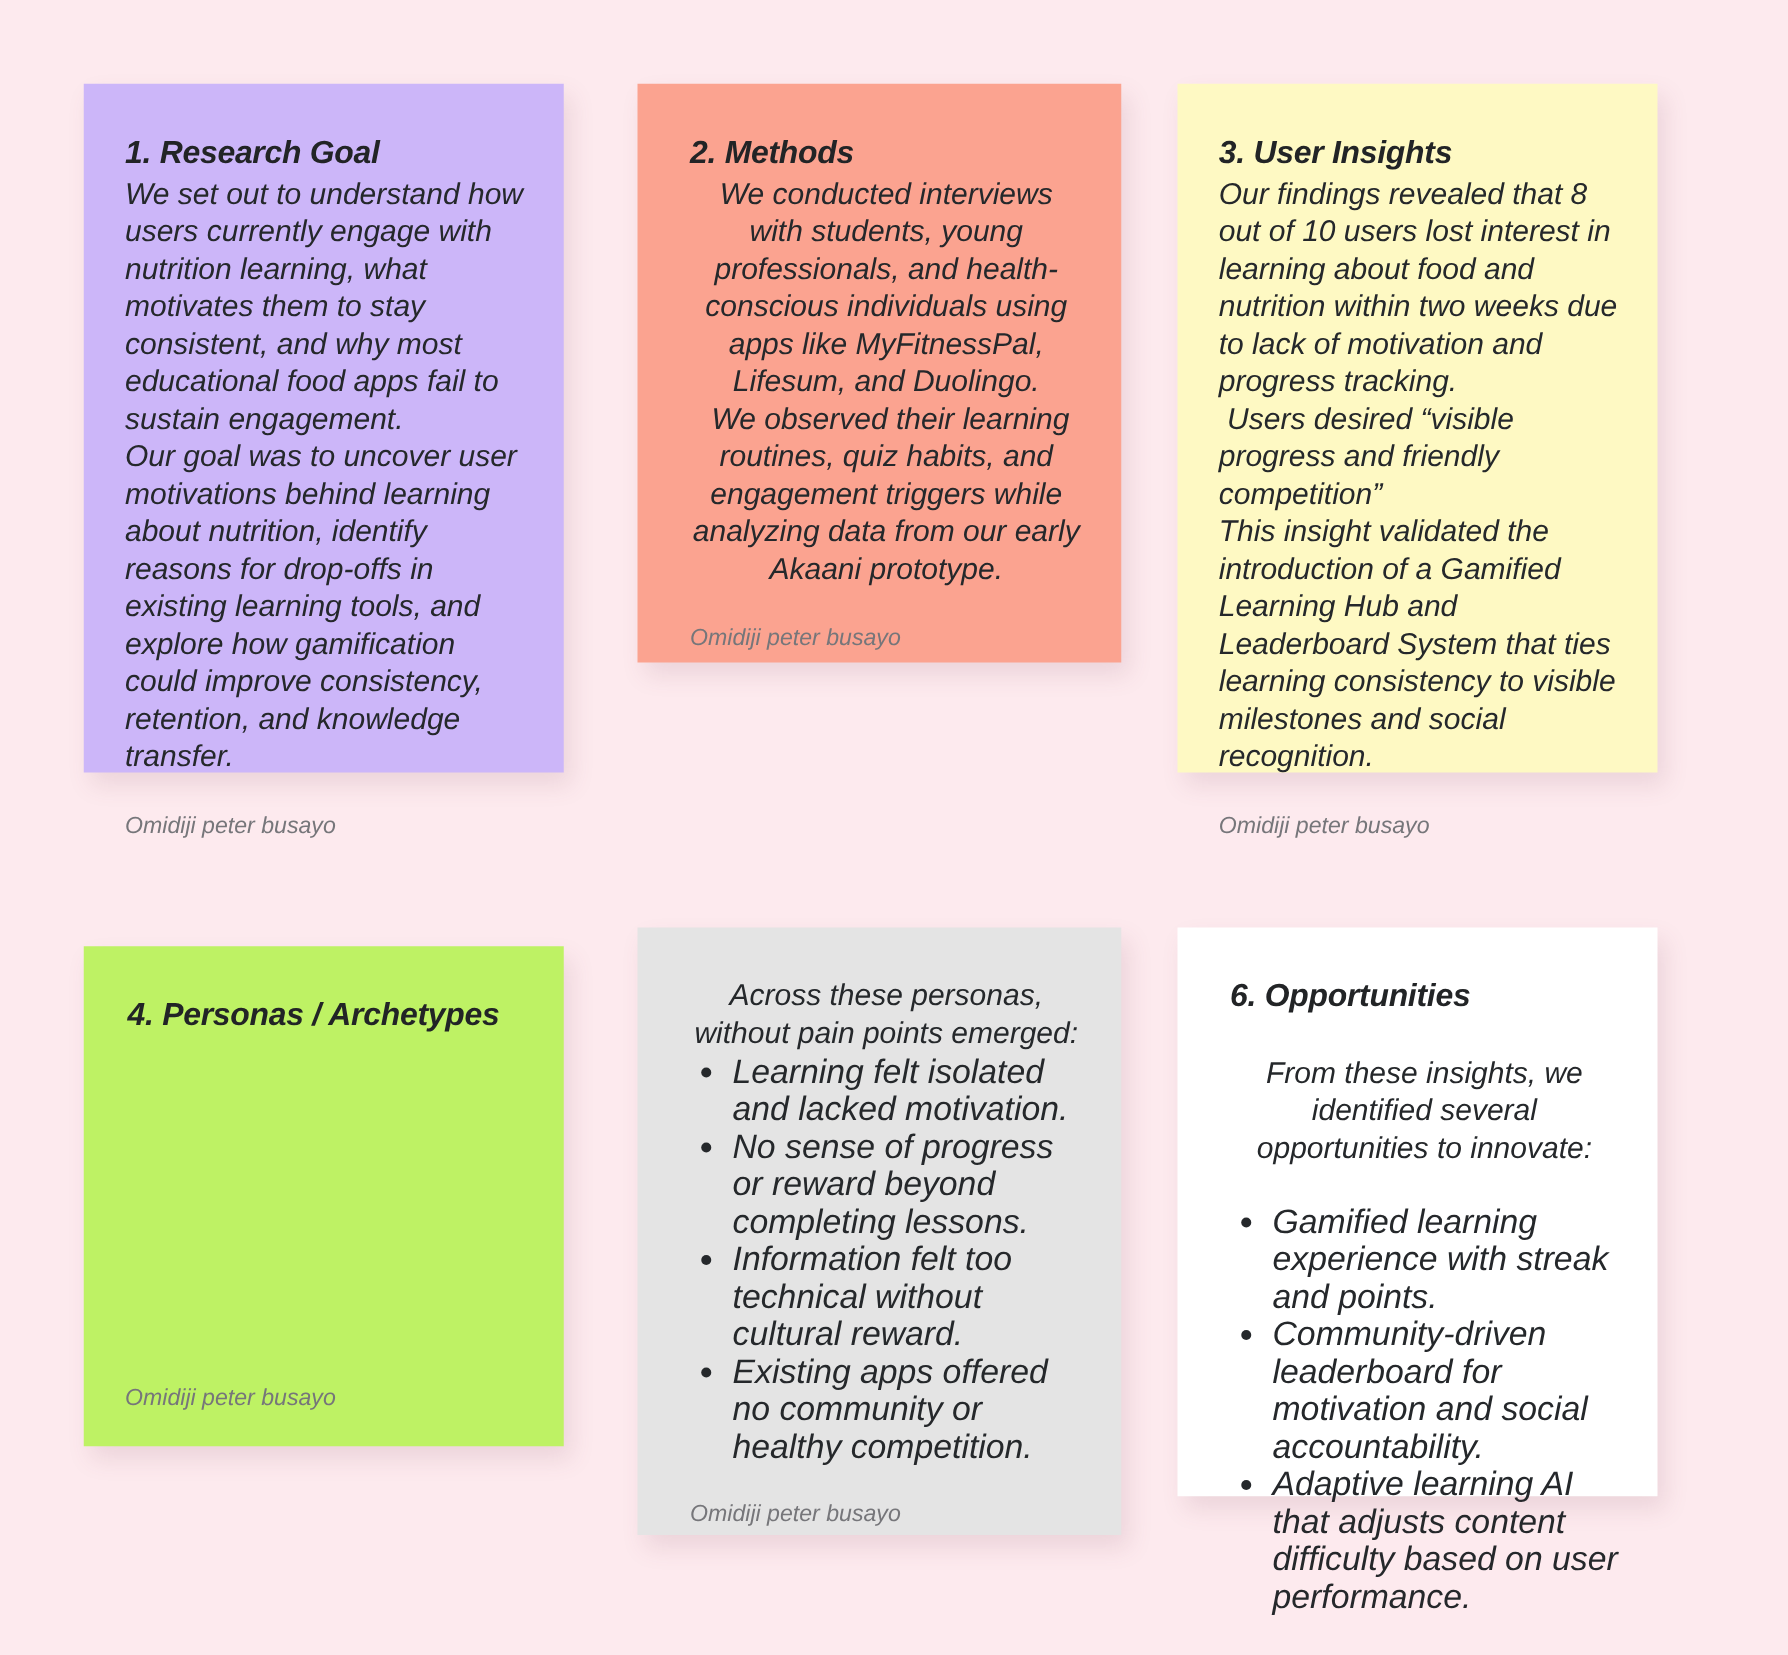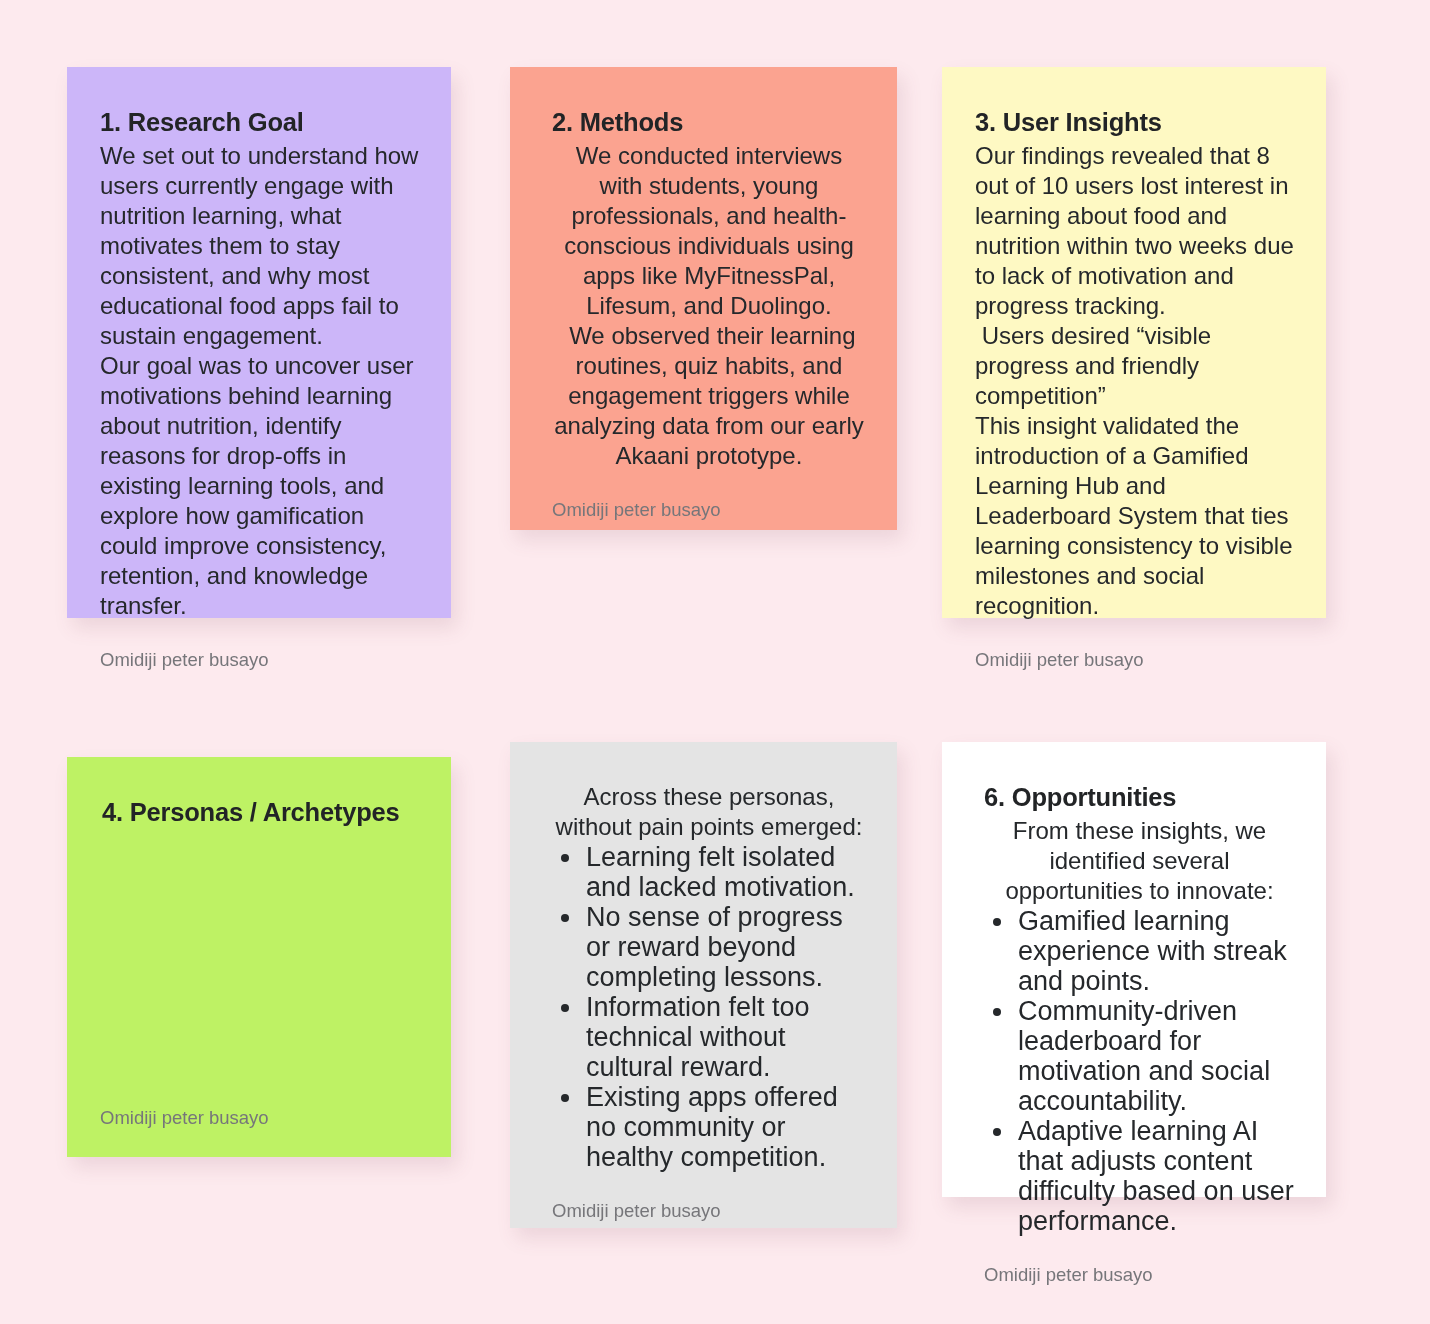--- a/index.html
+++ b/index.html
@@ -10,20 +10,21 @@
     width: 1430px;
     height: 1324px;
     background: #fdeaee;
     font-family: "Liberation Sans", sans-serif;
     overflow: hidden;
   }
   .board {
     position: relative;
     width: 1430px;
     height: 1324px;
+    font-style: italic;
   }
   .card {
     position: absolute;
     box-sizing: border-box;
     padding: 40px 31px 28px 33px;
     box-shadow: 6px 10px 18px rgba(120, 70, 90, 0.13);
     display: flex;
     flex-direction: column;
   }
   .card-title {
@@ -110,21 +111,21 @@
     <p class="card-body">Across these personas, without pain points emerged:</p>
     <ul class="card-list">
         <li>Learning felt isolated and lacked motivation.</li>
         <li>No sense of progress or reward beyond completing lessons.</li>
         <li>Information felt too technical without cultural reward.</li>
         <li>Existing apps offered no community or healthy competition.</li>
       </ul>
     <div class="card-author">Omidiji peter busayo</div>
   </div>
 
-  <div class="card" id="card-6" style="background: rgb(255, 255, 255);">
+  <div class="card" id="card-6" style="background: rgb(255, 255, 255); gap: 28px;">
     <h2 class="card-title">6. Opportunities</h2>
     <p class="card-body">From these insights, we identified several opportunities to innovate:</p>
     <ul class="card-list">
         <li>Gamified learning experience with streak  and points.</li>
         <li>Community-driven leaderboard for motivation and social accountability.</li>
         <li>Adaptive learning AI that adjusts content difficulty based on user performance.</li>
       </ul>
     <div class="card-author">Omidiji peter busayo</div>
   </div>
 

